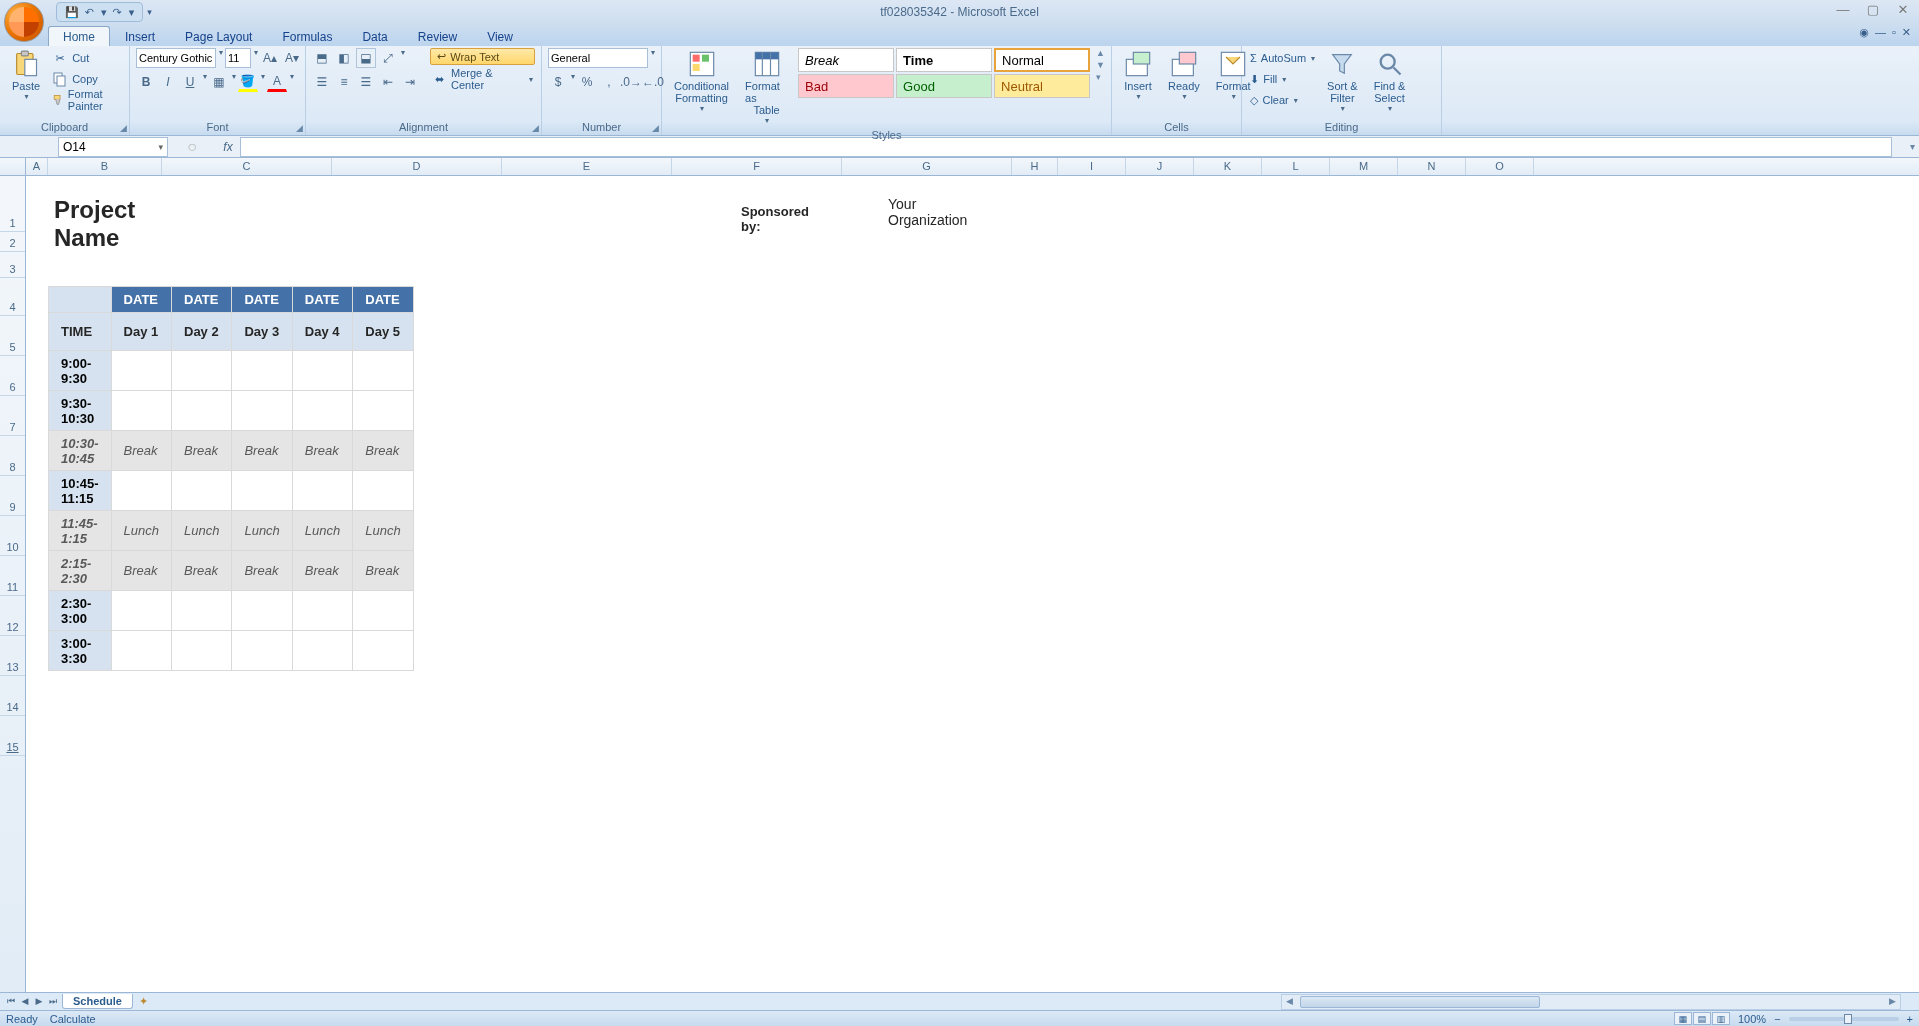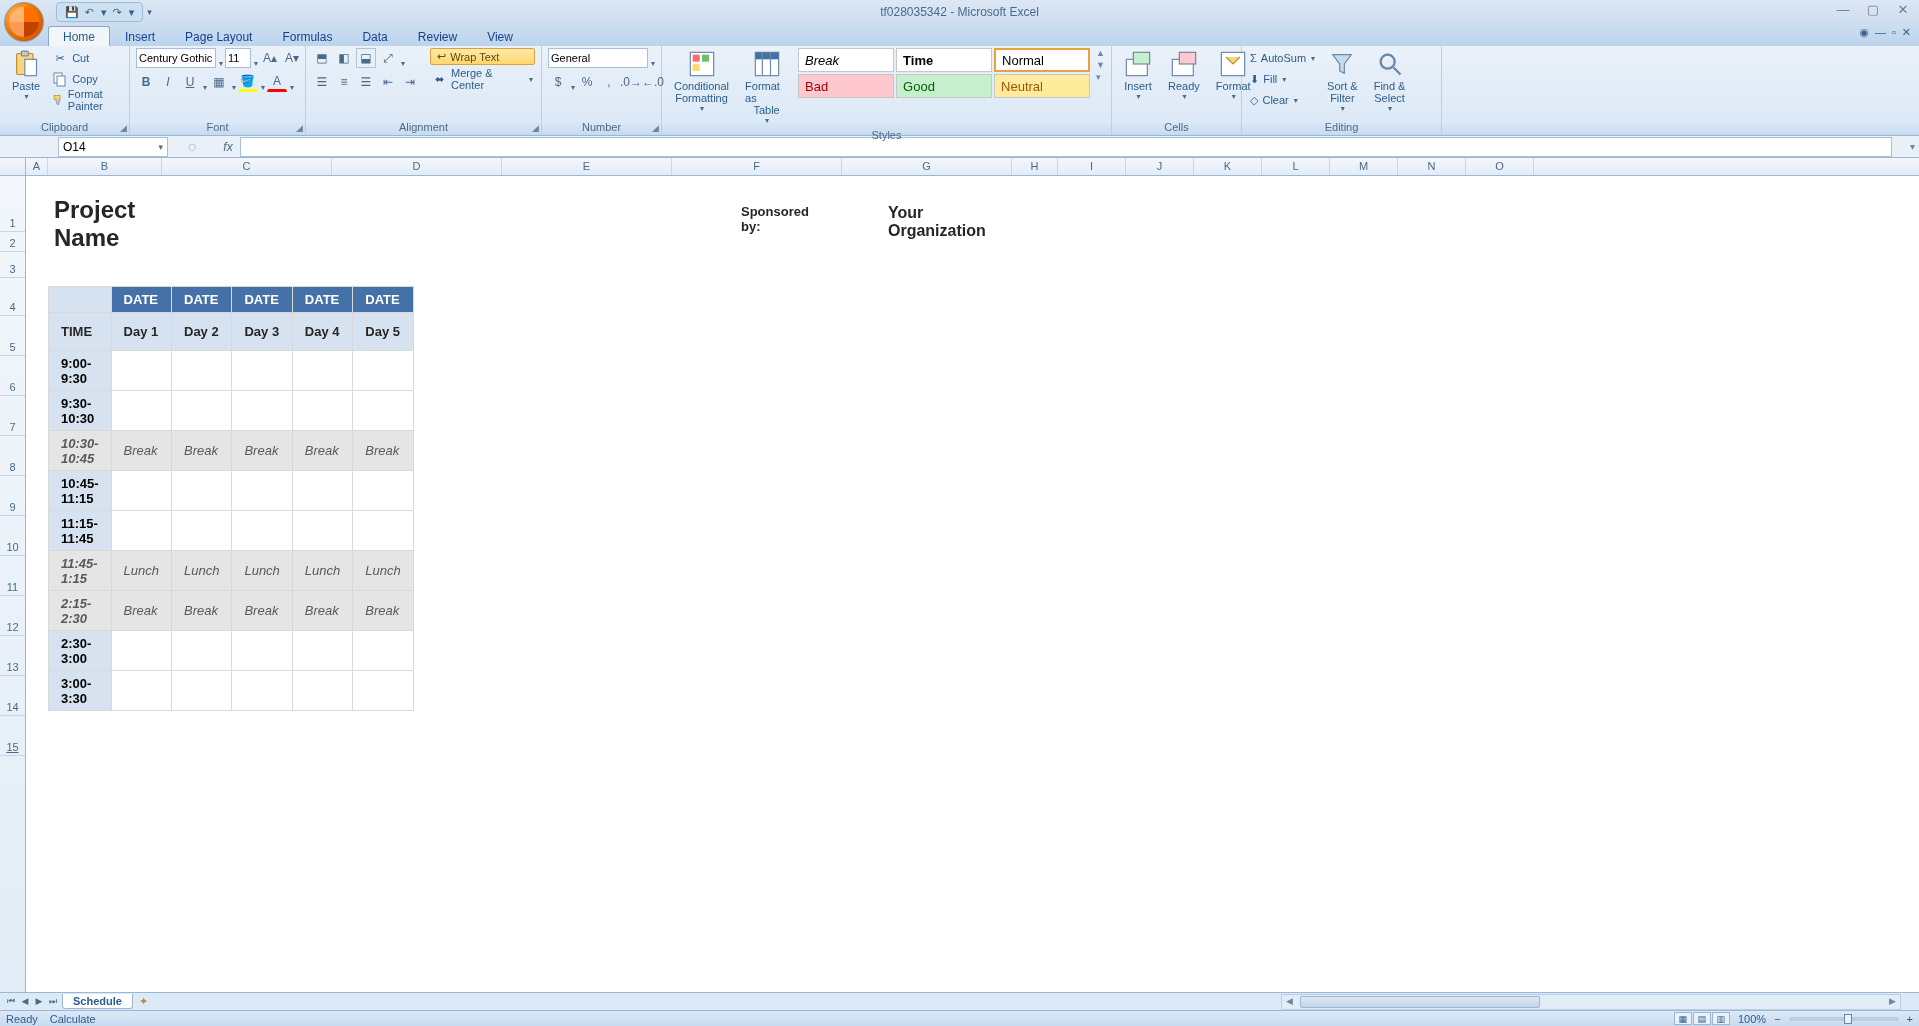--- a/index.html
+++ b/index.html
@@ -27,21 +27,21 @@
 .ribbon { height: 90px; background: linear-gradient(#eaf1f9,#dce9f6 85%,#c7dbef); border-bottom: 1px solid #9bb7d5; display: flex; }
 .group { border-right: 1px solid #b9cfe6; display: flex; flex-direction: column; justify-content: space-between; padding: 2px 6px 0 6px; position: relative; }
 .group-label { font-size: 11px; color: #4a6a8a; text-align: center; padding: 2px 0; }
 .group-body { flex: 1; display: flex; align-items: flex-start; gap: 4px; }
 .group-launcher { position: absolute; right: 2px; bottom: 2px; font-size: 9px; color: #6a88a8; }
 .btn-lg { display: flex; flex-direction: column; align-items: center; justify-content: center; font-size: 11px; color: #2b5c8e; padding: 2px 6px; cursor: default; }
 .btn-lg .ic { width: 28px; height: 28px; margin-bottom: 2px; }
 .btn-sm { display: flex; align-items: center; font-size: 11px; color: #2b5c8e; padding: 1px 2px; cursor: default; gap: 4px; height: 20px; }
 .btn-sm .ic { width: 16px; height: 16px; }
 .col { display: flex; flex-direction: column; gap: 1px; }
-.row { display: flex; gap: 2px; align-items: flex-end; }
+.row { display: flex; gap: 2px; align-items: flex-start; }
 .ic { display: inline-flex; align-items: center; justify-content: center; }
 .ic svg { width: 100%; height: 100%; }
 .icon-box { width: 20px; height: 20px; border: 1px solid transparent; display: inline-flex; align-items: center; justify-content: center; font-size: 12px; color: #4a6a8a; cursor: default; }
 .icon-box.br { border: 1px solid #b0c4da; background: #e8f0f8; }
 .dd { font-size: 8px; color: #4a6a8a; margin-left: 1px; }
 select.ribbon-sel, input.ribbon-inp { font-size: 11px; border: 1px solid #a7bfd8; background: #fff; height: 20px; padding: 0 2px; }
 .wrap-text-btn { background: linear-gradient(#ffe9a8,#ffd66b); border: 1px solid #d6a13e; border-radius: 2px; padding: 1px 6px; display: flex; align-items: center; gap: 4px; font-size: 11px; color: #5a4a1a; }
 .style-prev { width: 96px; height: 24px; border: 1px solid #c7c7c7; background: #fff; font: 13px "Century Gothic", sans-serif; padding: 2px 6px; display: flex; align-items: center; }
 .style-prev.break { background: #fff; font-style: italic; }
 .style-prev.time { background: #fff; font-weight: bold; }
@@ -65,21 +65,21 @@
 .ch { border-right: 1px solid #c4d6e8; text-align: center; font-size: 11px; color: #4a6a8a; line-height: 17px; cursor: default; }
 .grid-body { display: flex; height: calc(100% - 18px); }
 .row-headers { width: 26px; background: linear-gradient(#f3f7fb,#e2ecf6); border-right: 1px solid #9bb7d5; }
 .rh { border-bottom: 1px solid #c4d6e8; text-align: center; font-size: 11px; color: #4a6a8a; display: flex; align-items: flex-end; justify-content: center; padding-bottom: 2px; cursor: default; }
 .cells { flex: 1; position: relative; background: #fff; }
 
 
 .sched { position: absolute; left: 0; top: 0; font-family: "Century Gothic", "Segoe UI", sans-serif; }
 .sched-title { position: absolute; left: 28px; top: 20px; font-size: 24px; font-weight: bold; color: #262626; }
 .sched-spons { position: absolute; left: 715px; top: 28px; font-size: 13px; font-weight: bold; color: #262626; }
-.sched-org { position: absolute; left: 862px; top: 28px; font-size: 16px; font-weight: bold; color: #262626; }
+.sched-org { position: absolute; left: 862px; top: 20px; font-size: 14px; font-weight: normal; color: #262626; }
 .sched-table { position: absolute; left: 22px; top: 110px; border-collapse: collapse; }
 .sched-table th, .sched-table td { border: 1px solid #d9d9d9; padding: 0 12px; text-align: left; vertical-align: middle; font-size: 13px; }
 .sched-table .hdr1 { background: #4472a8; color: #fff; font-weight: bold; height: 26px; }
 .sched-table .hdr2 { background: #d6e2ef; font-weight: bold; height: 38px; color: #262626; }
 .sched-table .time-col { background: #d6e2ef; font-weight: bold; width: 114px; }
 .sched-table .day-col { width: 170px; }
 .sched-table tr { height: 40px; }
 .sched-table .break-row td { background: #e5e5e5; font-style: italic; color: #595959; }
 .sched-table .break-row .time-col { font-style: italic; }
 
@@ -496,28 +496,20 @@
                 <td class="day-col">Break</td>
               </tr>
               <tr class="">
                 <td class="time-col">10:45-11:15</td>
                 <td class="day-col"></td>
                 <td class="day-col"></td>
                 <td class="day-col"></td>
                 <td class="day-col"></td>
                 <td class="day-col"></td>
               </tr>
-              <tr class="">
-                <td class="time-col">11:15-11:45</td>
-                <td class="day-col"></td>
-                <td class="day-col"></td>
-                <td class="day-col"></td>
-                <td class="day-col"></td>
-                <td class="day-col"></td>
-              </tr>
               <tr class="break-row">
                 <td class="time-col">11:45-1:15</td>
                 <td class="day-col">Lunch</td>
                 <td class="day-col">Lunch</td>
                 <td class="day-col">Lunch</td>
                 <td class="day-col">Lunch</td>
                 <td class="day-col">Lunch</td>
               </tr>
               <tr class="break-row">
                 <td class="time-col">2:15-2:30</td>

